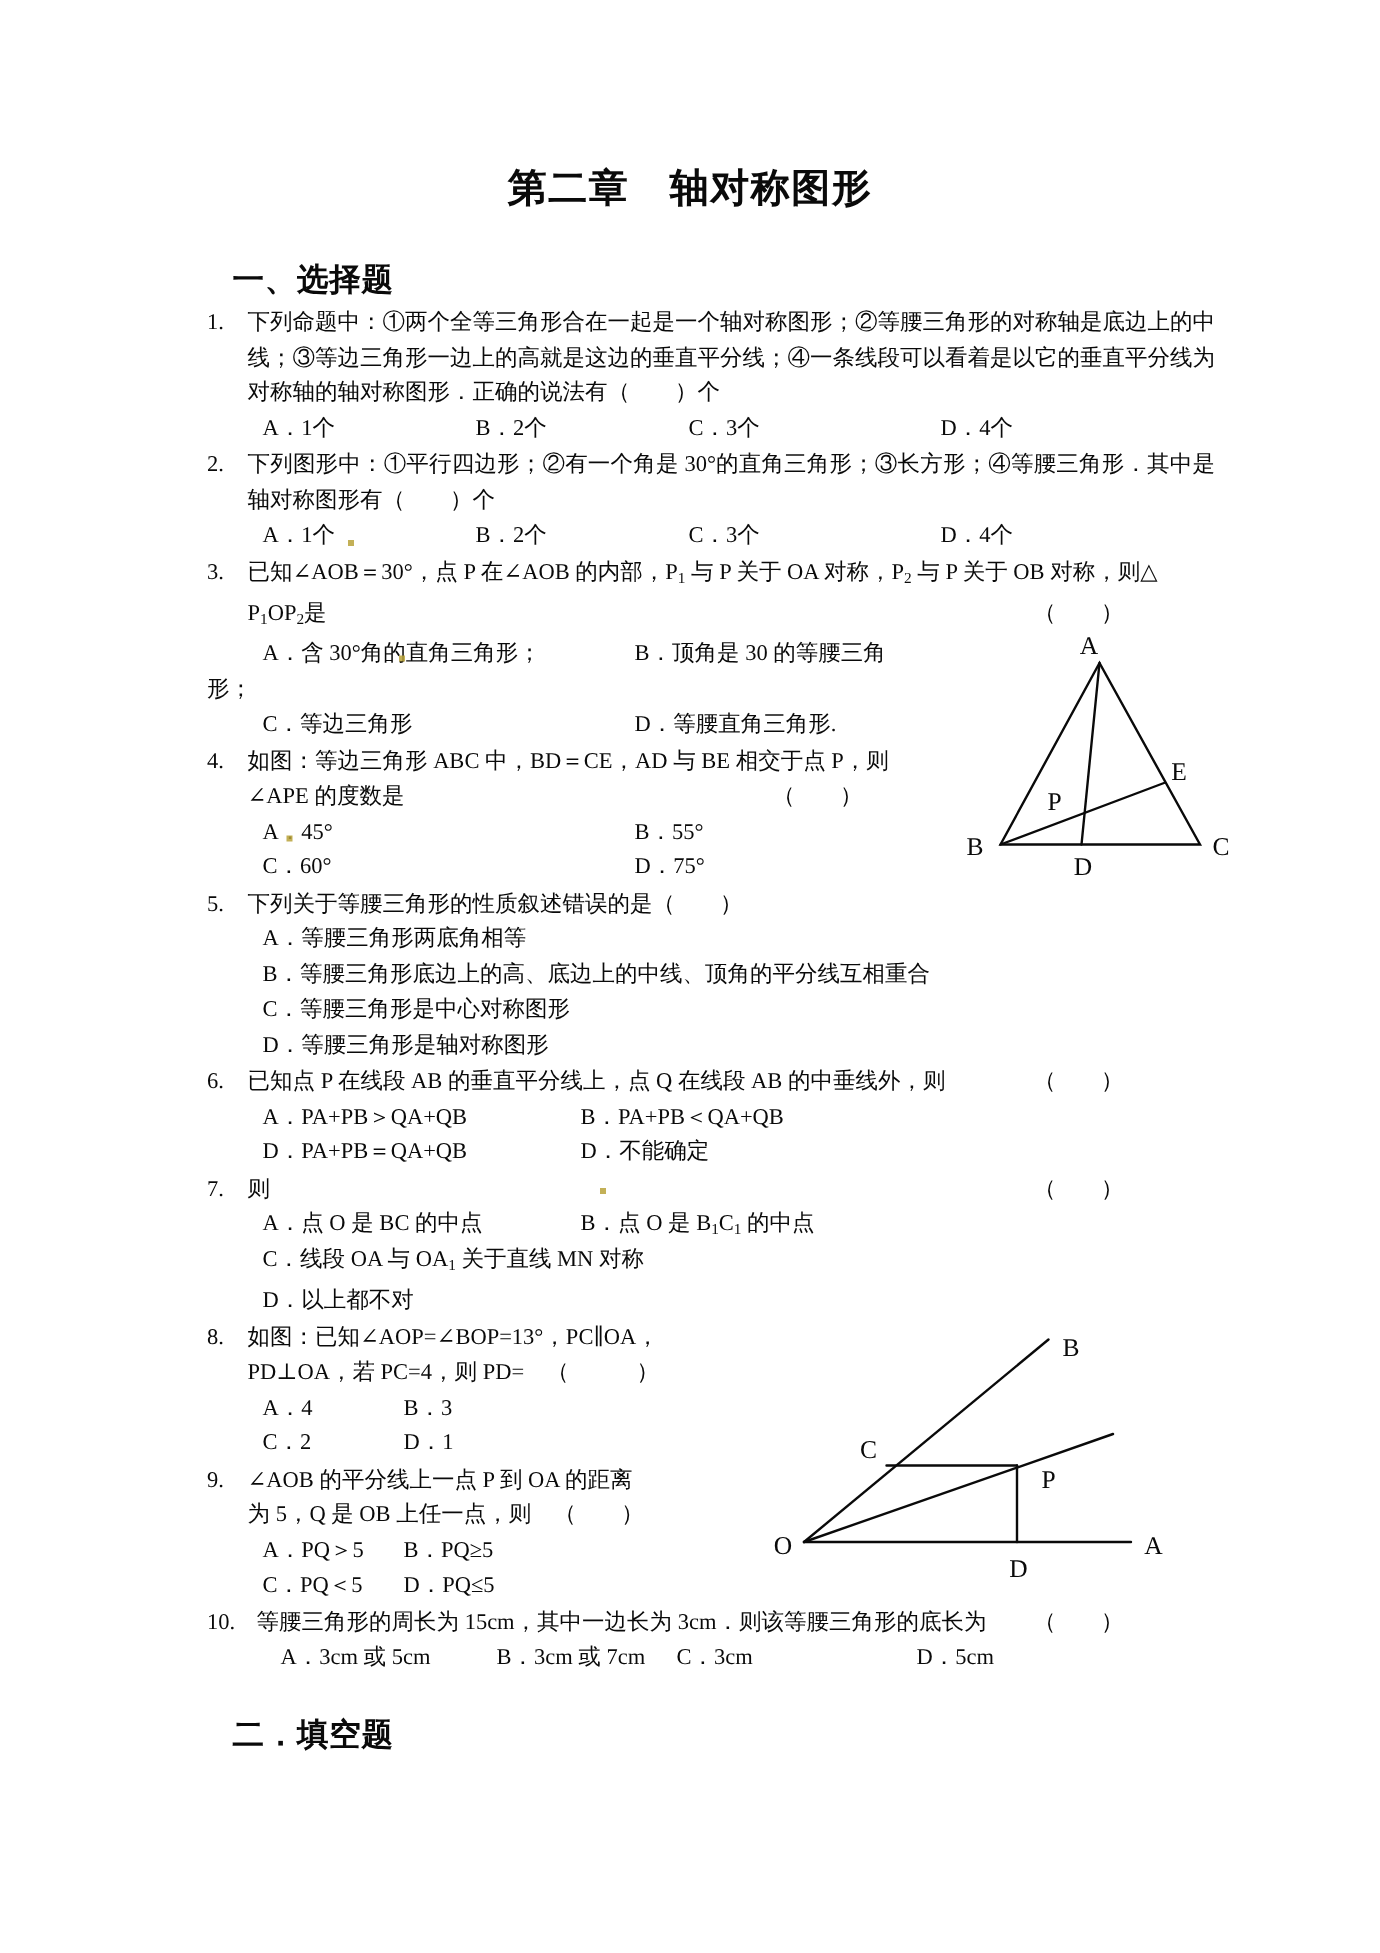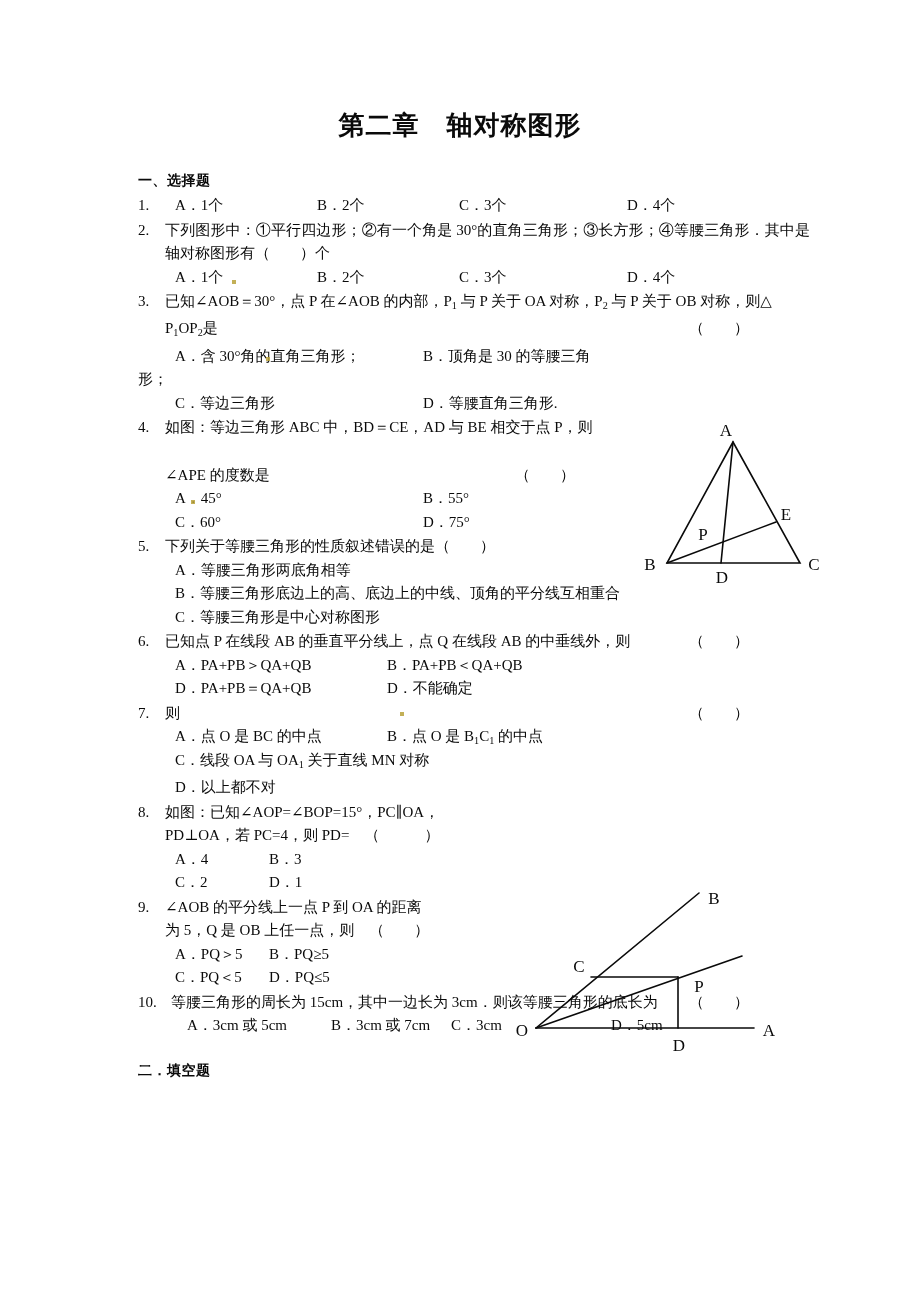--- a/index.html
+++ b/index.html
@@ -29,24 +29,24 @@
     letter-spacing: 1px;
     font-family: "Liberation Sans", "DejaVu Sans", sans-serif;
   }
   .content {
     position: absolute;
     top: 172px;
     left: 138px;
     width: 672px;
   }
   .section-head {
-    font-size: 14px;
+    font-size: 21px;
     font-weight: bold;
     font-family: "Liberation Sans", "DejaVu Sans", sans-serif;
-    margin: 0 0 4px 0;
+    margin: 0 0 4px 17px;
     letter-spacing: 0.5px;
   }
   .section-head.second {
     margin-top: 24px;
   }
   .q {
     position: relative;
     font-size: 15px;
     line-height: 23.5px;
     margin-bottom: 1px;
@@ -140,20 +140,21 @@
 
   <div class="doc-title">第二章　轴对称图形</div>
 
   <div class="content">
 
     <div class="section-head">一、选择题</div>
 
     <div class="q">
       <span class="qnum">1.</span>
       <div class="qbody">
+        <div class="stem">下列命题中：①两个全等三角形合在一起是一个轴对称图形；②等腰三角形的对称轴是底边上的中线；③等边三角形一边上的高就是这边的垂直平分线；④一条线段可以看着是以它的垂直平分线为对称轴的轴对称图形．正确的说法有（　　）个</div>
         <div class="opts row4">
           <span class="opt o1">A．1个</span>
           <span class="opt o2">B．2个</span>
           <span class="opt o3">C．3个</span>
           <span class="opt o4">D．4个</span>
         </div>
       </div>
     </div>
 
     <div class="q">
@@ -188,21 +189,21 @@
           <span class="opt o1">C．等边三角形</span>
           <span class="opt o2">D．等腰直角三角形.</span>
         </div>
       </div>
     </div>
 
     <div class="q">
       <span class="qnum">4.</span>
       <div class="qbody">
         <div class="stem narrow">如图：等边三角形 ABC 中，BD＝CE，AD 与 BE 相交于点 P，则</div>
-        <div style="position:relative;margin-top:24px;">
+        <div style="position:relative;">
           <span>∠APE 的度数是</span>
           <span class="paren" style="left:350px; top:0;">（　　）</span>
         </div>
         <div class="opts row2c">
           <span class="opt o1">A．45°</span>
           <span class="opt o2">B．55°</span>
           <span class="speck" style="left:26px; top:13px;"></span>
         </div>
         <div class="opts row2c">
           <span class="opt o1">C．60°</span>
@@ -211,20 +212,21 @@
       </div>
     </div>
 
     <div class="q">
       <span class="qnum">5.</span>
       <div class="qbody optlist">
         <div class="stem">下列关于等腰三角形的性质叙述错误的是（　　）</div>
         <div class="optline">A．等腰三角形两底角相等</div>
         <div class="optline">B．等腰三角形底边上的高、底边上的中线、顶角的平分线互相重合</div>
         <div class="optline">C．等腰三角形是中心对称图形</div>
+        <div class="optline">D．等腰三角形是轴对称图形</div>
       </div>
     </div>
 
     <div class="q">
       <span class="qnum">6.</span>
       <div class="qbody">
         <div style="position:relative;">
           <span>已知点 P 在线段 AB 的垂直平分线上，点 Q 在线段 AB 的中垂线外，则</span>
           <span class="paren" style="left:524px; top:0;">（　　）</span>
         </div>
@@ -252,21 +254,21 @@
           <span class="opt o2"><span>B．点 O 是 B</span><sub>1</sub><span>C</span><sub>1</sub><span> 的中点</span></span>
         </div>
         <div class="optline" style="margin-left:10px;"><span>C．线段 OA 与 OA</span><sub>1</sub><span> 关于直线 MN 对称</span></div>
         <div class="optline" style="margin-left:10px;"><span>D．以上都不对</span></div>
       </div>
     </div>
 
     <div class="q">
       <span class="qnum">8.</span>
       <div class="qbody">
-        <div class="stem narrow2">如图：已知∠AOP=∠BOP=15°，PC∥OA，</div>
+        <div class="stem narrow2">如图：已知∠AOP=∠BOP=13°，PC∥OA，</div>
         <div>PD⊥OA，若 PC=4，则 PD=　（　　　）</div>
         <div class="opts row2narrow">
           <span class="opt o1">A．4</span>
           <span class="opt o2">B．3</span>
         </div>
         <div class="opts row2narrow">
           <span class="opt o1">C．2</span>
           <span class="opt o2">D．1</span>
         </div>
       </div>

